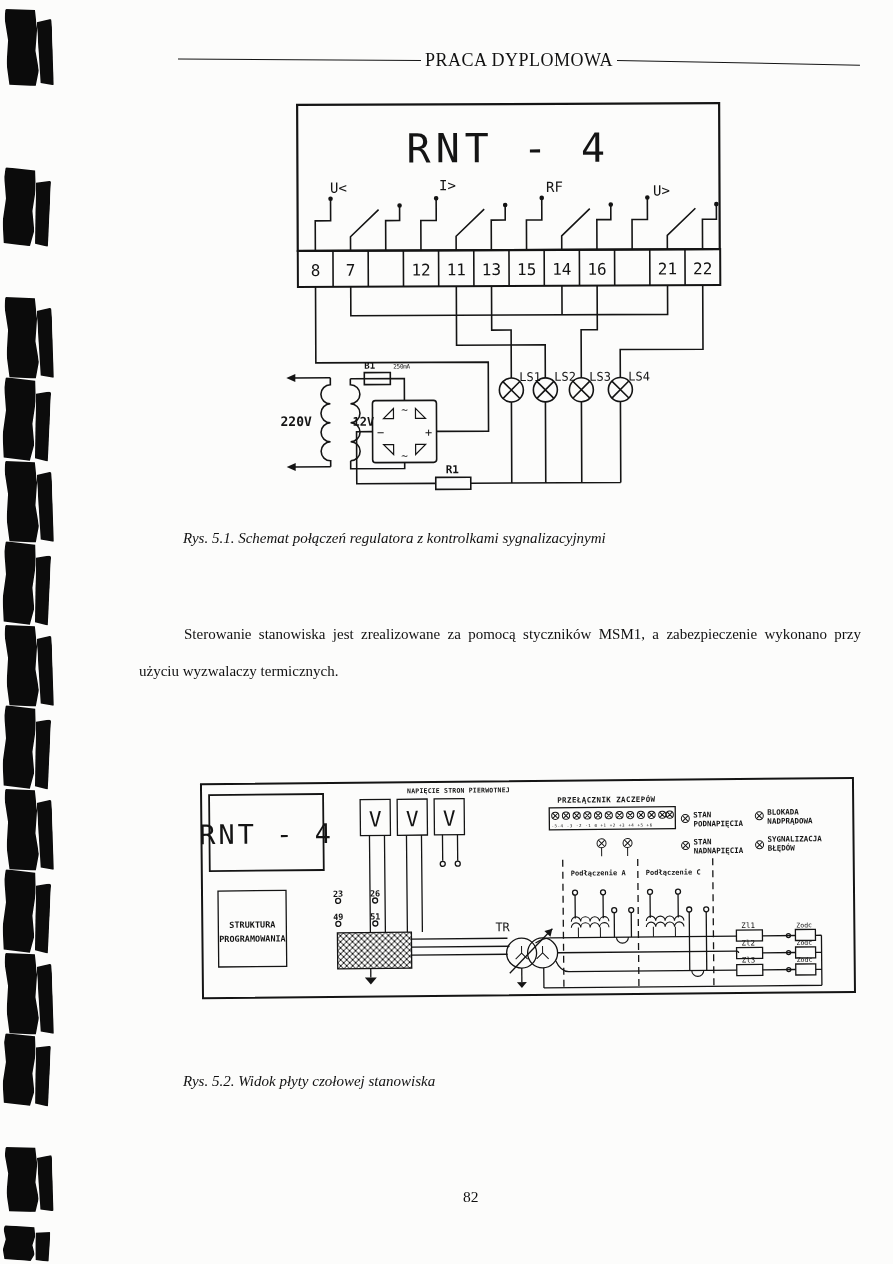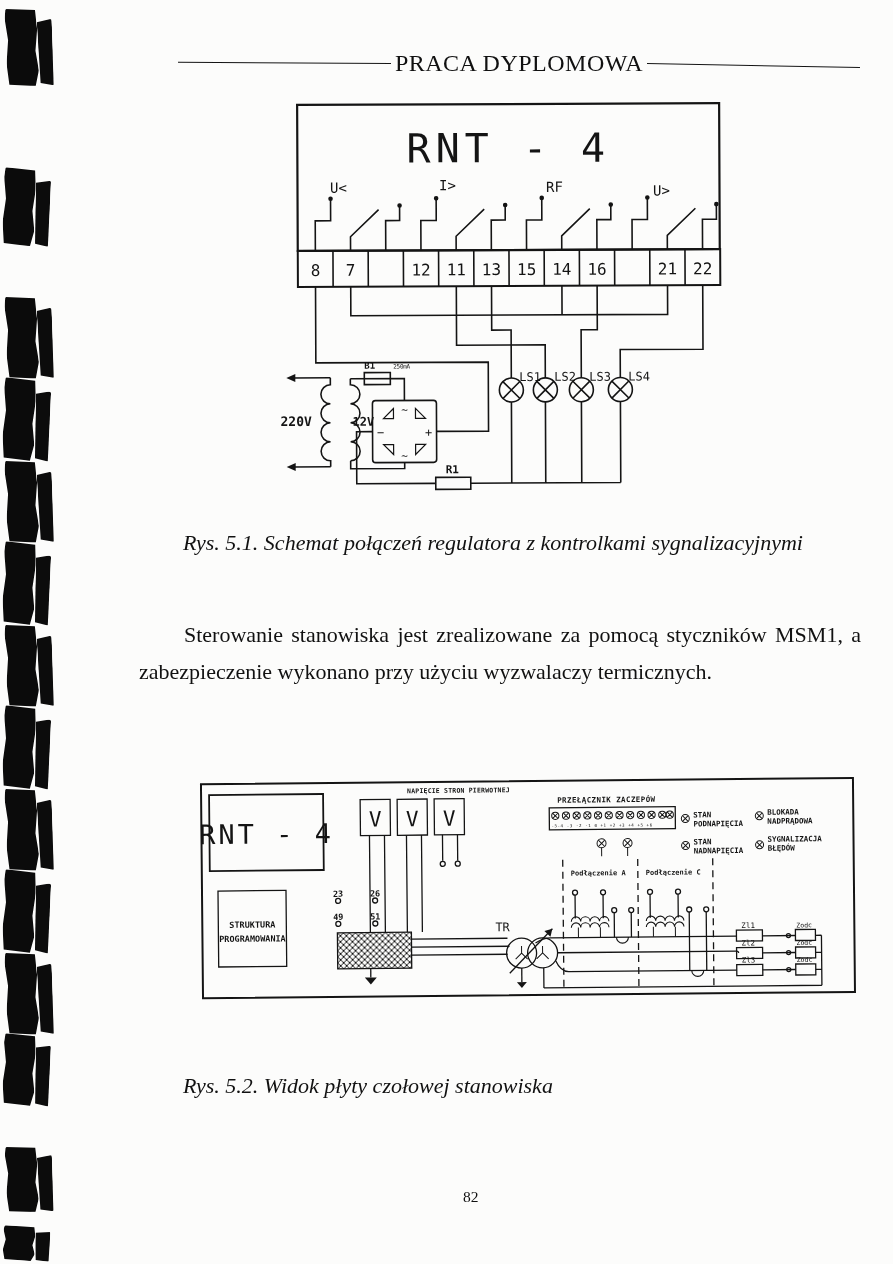--- a/index.html
+++ b/index.html
@@ -28,34 +28,34 @@
   .b4{top:378px;height:90px}.b5{top:460px;height:90px}.b6{top:542px;height:90px}
   .b7{top:624px;height:90px}.b8{top:706px;height:90px}.b9{top:788px;height:90px}
   .b10{top:870px;height:90px}.b11{top:952px;height:90px}.b12{top:1034px;height:78px}
   .b13{top:1146px;height:72px}.b14{top:1226px;height:38px}
 
   
   .header{position:absolute;left:178px;top:50px;width:682px;display:flex;align-items:center;}
   .rule{flex:1;border-top:1.6px solid #141414;}
   .rule.left{transform:rotate(.35deg);transform-origin:right center;}
   .rule.right{transform:rotate(1.1deg);transform-origin:left center;}
-  .header .title{font-size:24px;letter-spacing:.5px;padding:0 4px;white-space:nowrap;}
+  .header .title{font-size:18px;letter-spacing:.5px;padding:0 4px;white-space:nowrap;}
 
   
   .fig{position:absolute;}
   #fig1{left:268px;top:95px;transform:rotate(-.25deg);}
   #fig2{left:193px;top:773px;transform:rotate(-.55deg);}
   svg text{fill:#141414;font-family:"DejaVu Sans Mono", monospace;}
-  .cap{position:absolute;font-style:italic;font-size:22px;white-space:nowrap;}
+  .cap{position:absolute;font-style:italic;font-size:15px;white-space:nowrap;}
   #cap1{left:183px;top:530px;}
   #cap2{left:183px;top:1073px;}
 
   
   .bodytext{position:absolute;left:139px;top:616px;width:722px;
-    font-size:22px;line-height:37px;text-align:justify;}
+    font-size:15px;line-height:37px;text-align:justify;}
   .bodytext p{margin:0;text-indent:45px;}
 
   .pagenum{position:absolute;left:463px;top:1188px;font-size:15.5px;}
 </style>
 </head>
 <body>
 <div id="page">
 
   <div class="blob b1"></div>
   <div class="blob b2"></div>

